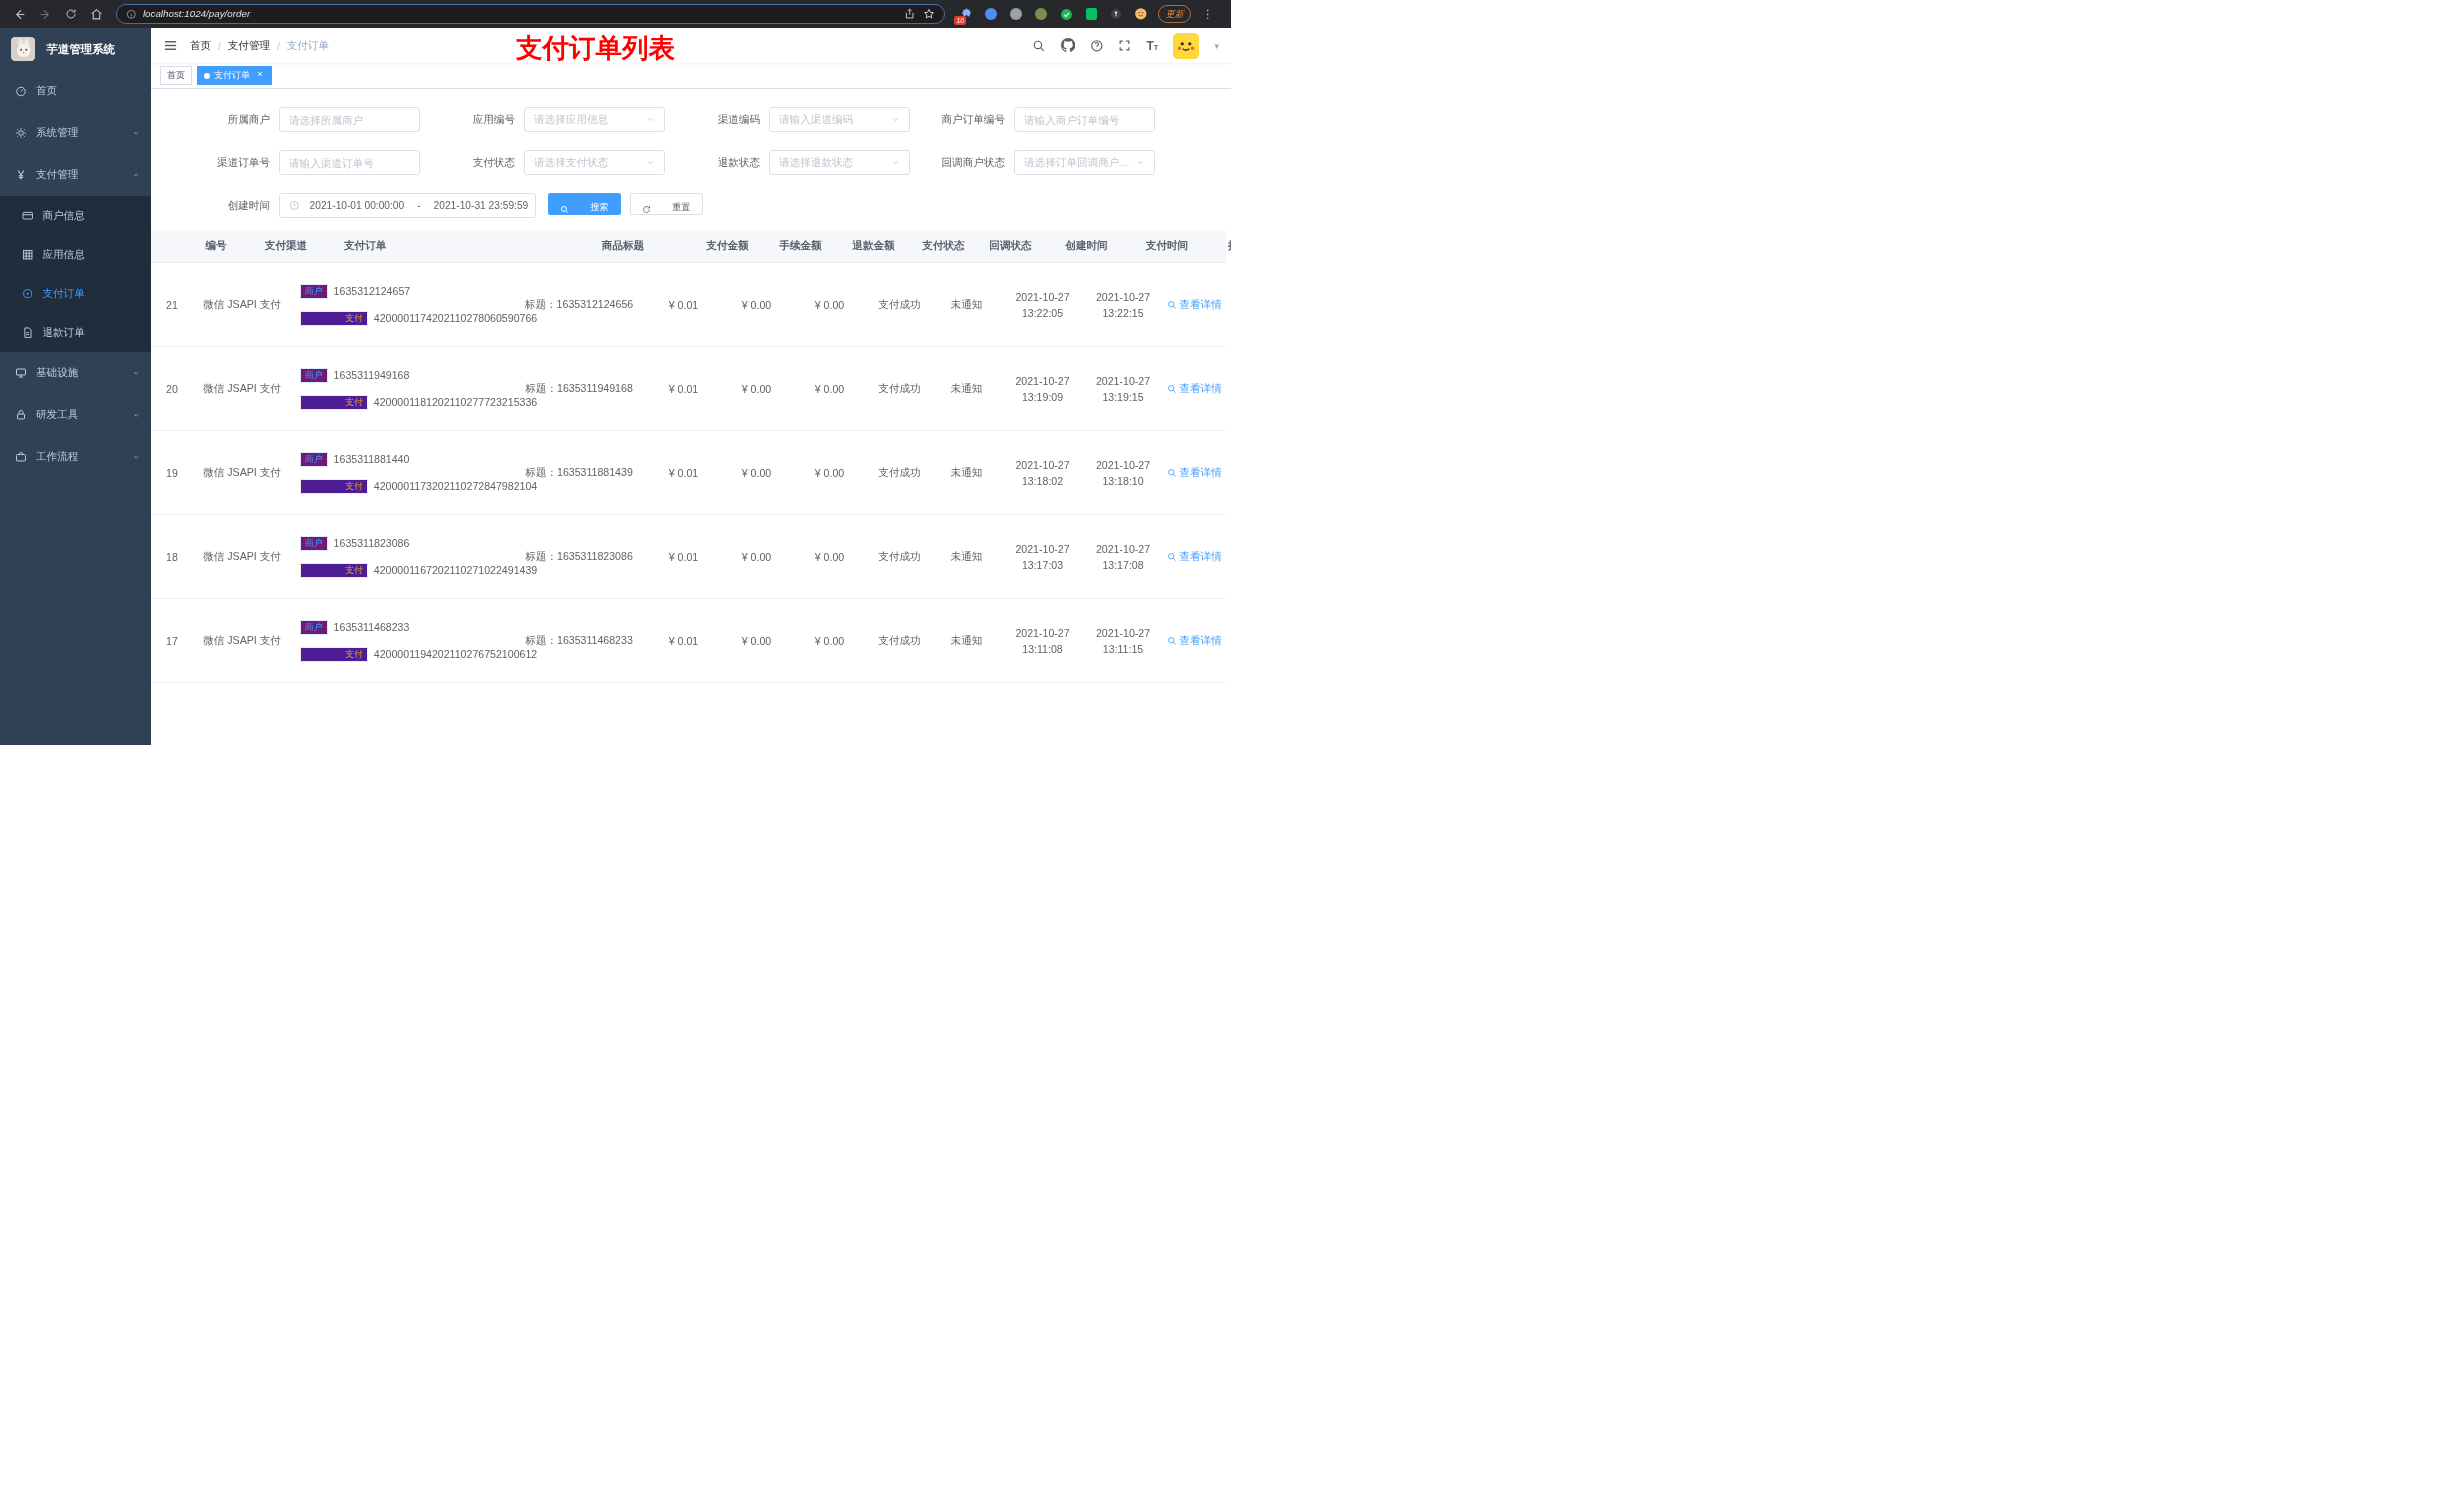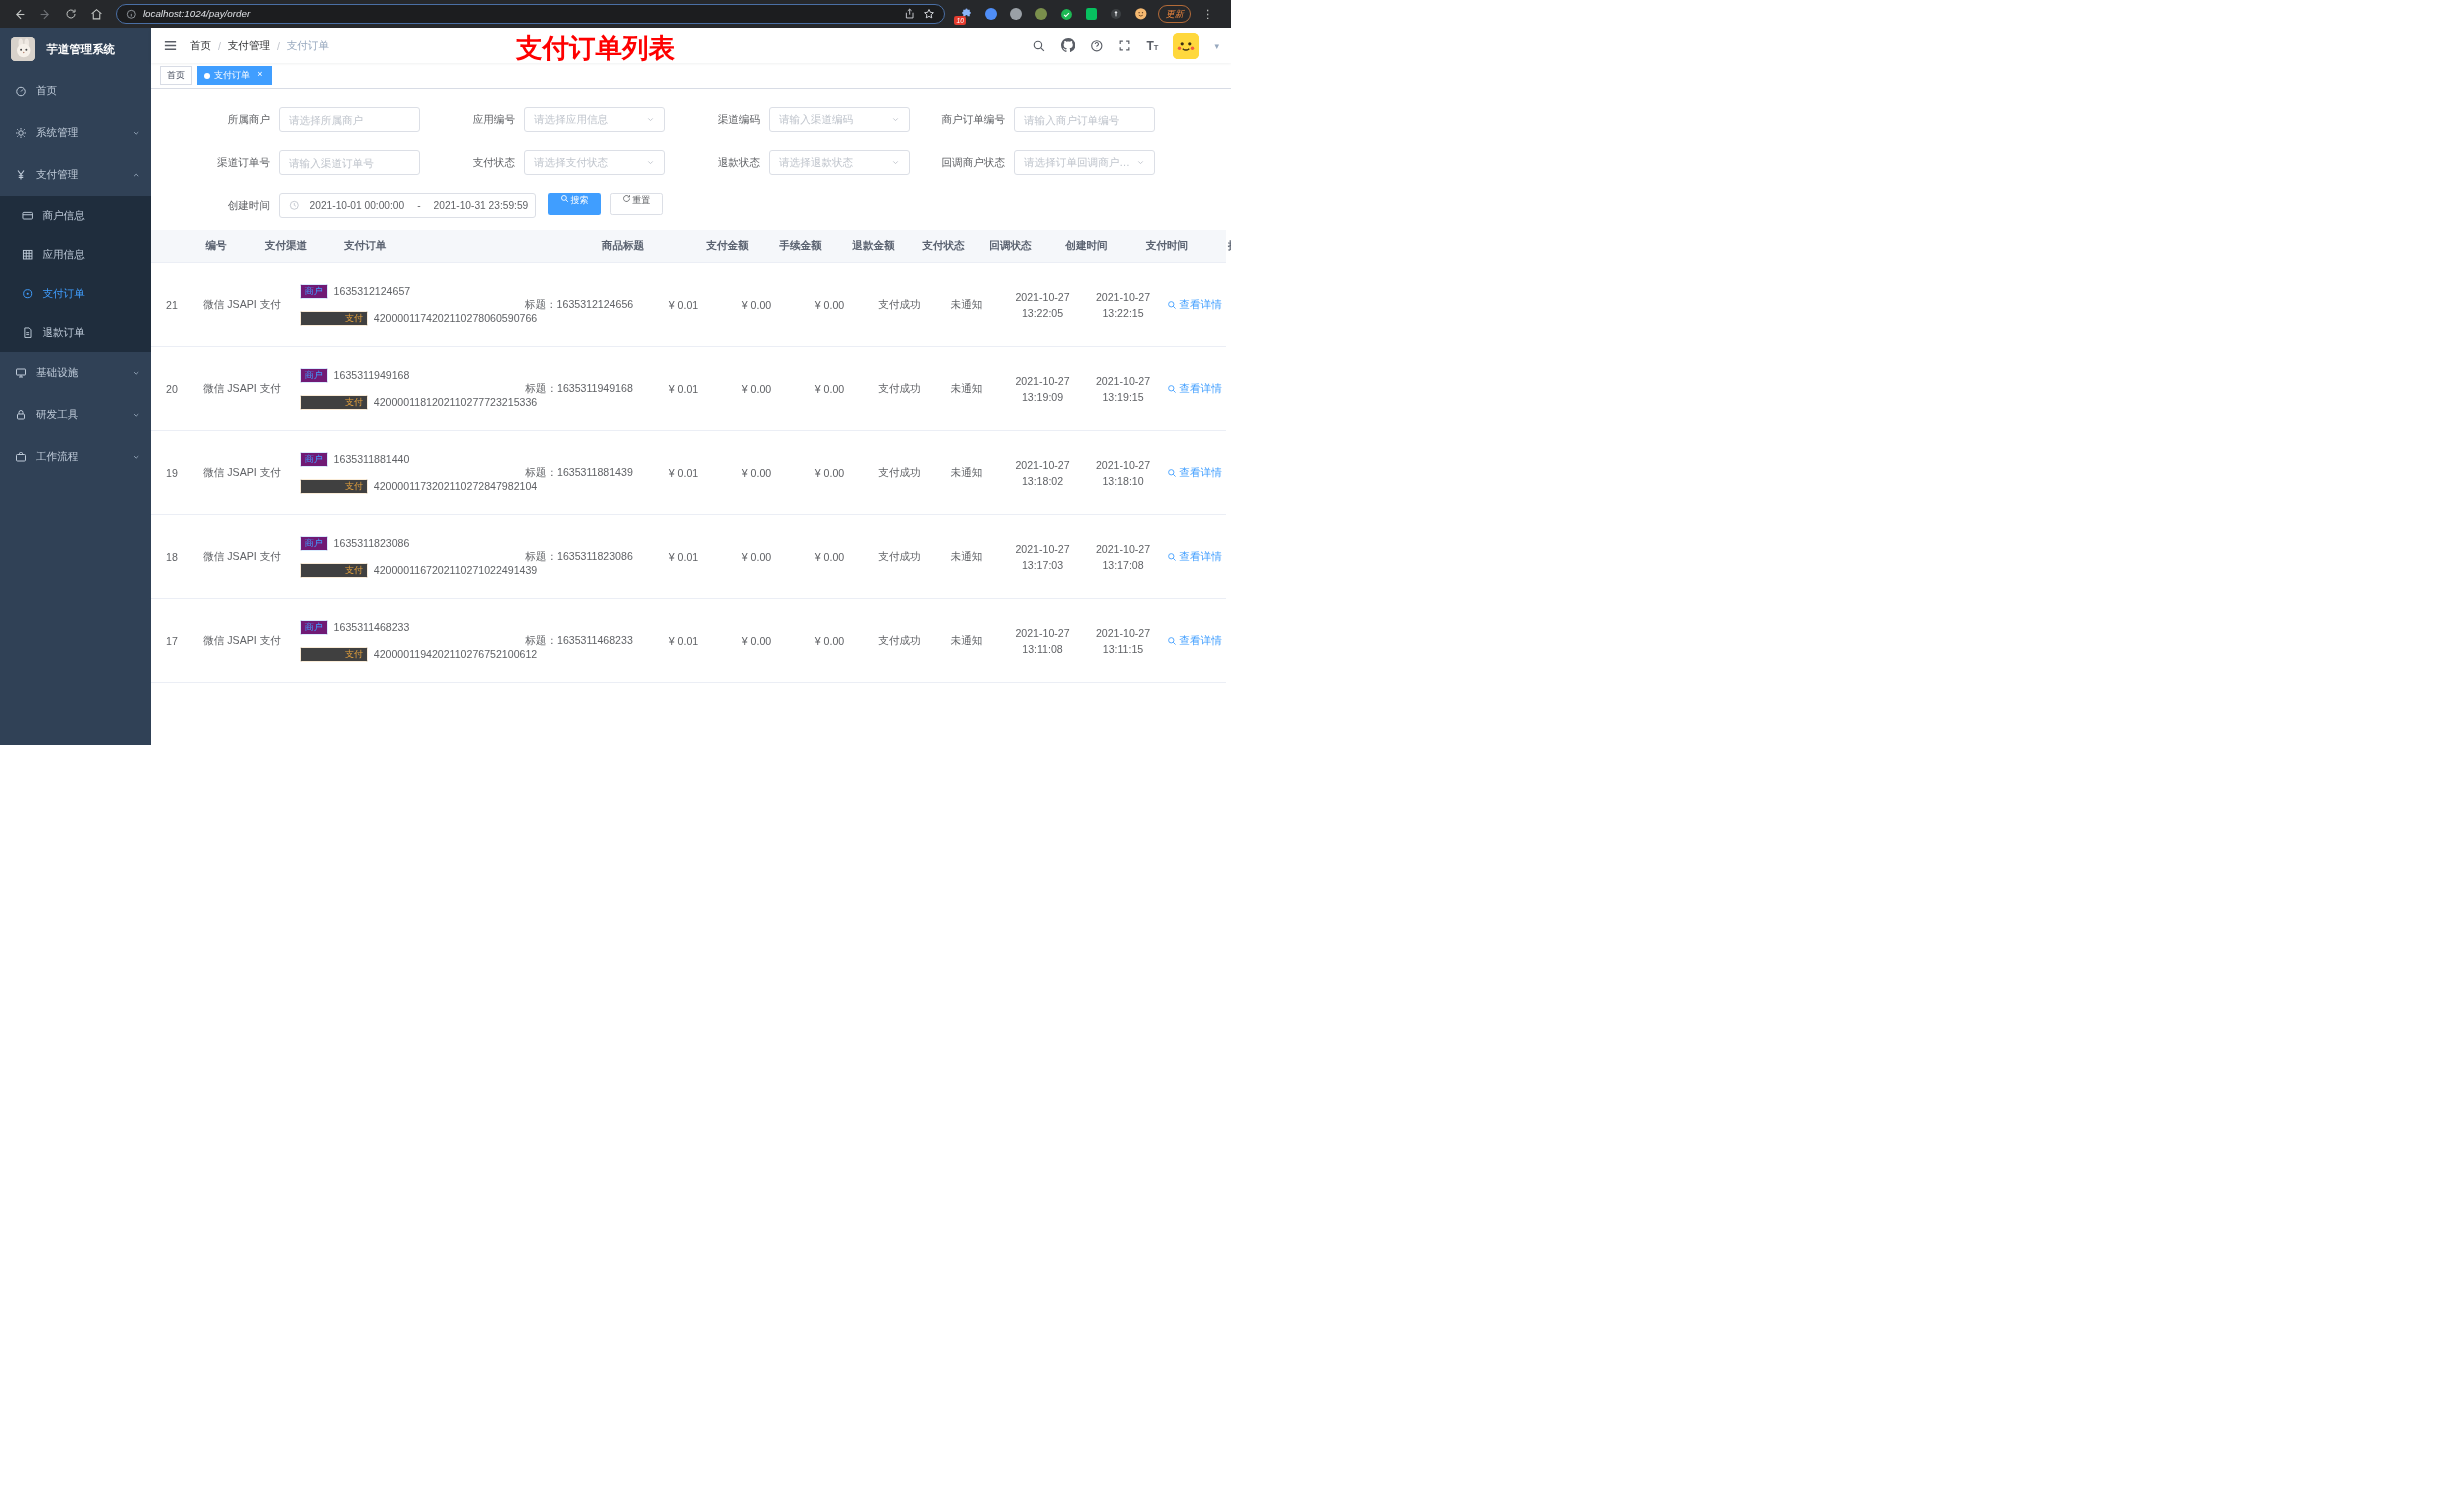--- a/index.html
+++ b/index.html
@@ -66,21 +66,21 @@
   .f-item:first-child .f-label { width: 113px; }
   .control { width: 141px; height: 25px; border: 0.8px solid #dcdfe6; border-radius: 3px; background: #fff; display: flex; align-items: center; padding: 0 9px; font-size: 10.6px; color: #606266; }
   input.control { outline: none; }
   input.control::placeholder { color: #bfc4cc; }
   .select-box { justify-content: space-between; cursor: pointer; }
   .ph { color: #bfc4cc; overflow: hidden; white-space: nowrap; text-overflow: ellipsis; }
   .select-caret { color: #c0c4cc; margin-left: 4.5px; }
   .date-box { width: 257px; gap: 10px; cursor: pointer; white-space: nowrap; font-size: 10.2px; }
   .date-box .clock { color: #c0c4cc; }
   .date-sep { padding: 0 3px; color: #606266; }
-  .btn { height: 22px; padding: 0 11.4px; border-radius: 2.3px; border: 0.8px solid transparent; font-size: 9px; display: inline-flex; align-items: flex-start; gap: 1px; cursor: pointer; white-space: nowrap; }
+  .btn { height: 22px; padding: 0 11.4px; border-radius: 2.3px; border: 0.8px solid transparent; font-size: 9px; display: inline-flex; align-items: flex-end; gap: 21px; cursor: pointer; white-space: nowrap; }
   .btn-primary { background: #409eff; color: #fff; margin-left: 12px; }
   .btn-default { background: #fff; border-color: #dcdfe6; color: #606266; margin-left: 9px; }
   .btn-warn { background: #fdf6ec; border-color: #f5dab1; color: #e6a23c; height: 21px; }
 
   
   .toolbar { display: flex; align-items: center; padding: 0 12px 10.6px 15px; }
   .toolbar-right { margin-left: auto; display: flex; gap: 7.6px; }
   .circle-btn { width: 21px; height: 21px; border-radius: 50%; border: 0.8px solid #c0c4cc; background: #fff; color: #5a5e66; display: flex; align-items: center; justify-content: center; cursor: pointer; }
 
   
@@ -90,21 +90,21 @@
   .c-id { width: 42px; } .c-channel { width: 98px; }
   .c-order { width: 220px; text-align: left; padding-left: 9px; }
   .c-title { width: 136px; } .c-pay { width: 73px; } .c-fee { width: 73px; } .c-refund { width: 73px; }
   .c-status { width: 67px; } .c-notify { width: 67px; }
   .c-ctime { width: 85px; } .c-ptime { width: 76px; } .c-action { width: 67px; }
   .trow { display: flex; align-items: center; height: 84px; border-bottom: 0.8px solid #ebeef5; background: #fff; }
   .order-line { display: flex; align-items: center; gap: 6px; }
   .order-line + .order-line { margin-top: 12px; }
   .tag { font-size: 9px; height: 15px; line-height: 13.6px; padding: 0 3.8px; border-radius: 1.5px; border: 0.8px solid; flex: none; }
   .tag-blue { color: #409eff; background: #701a75; border-color: #d9ecff; }
-  .tag-warn { color: #e6a23c; background: #404040; border-color: #faecd8; padding-left: 44px; }
+  .tag-warn { color: #e6a23c; background: #4c1d95; border-color: #faecd8; padding-left: 44px; }
   .c-ctime div, .c-ptime div { line-height: 16px; }
   .detail-link { color: #409eff; display: inline-flex; align-items: center; gap: 2.3px; cursor: pointer; }
 </style>
 </head>
 <body>
 
 <div class="browser-bar">
   <span class="nav-btn">
     <svg width="13" height="13" viewBox="0 0 24 24" fill="none" stroke="currentColor" stroke-width="2">
         <path d="M15 4l-8 8 8 8"></path>

